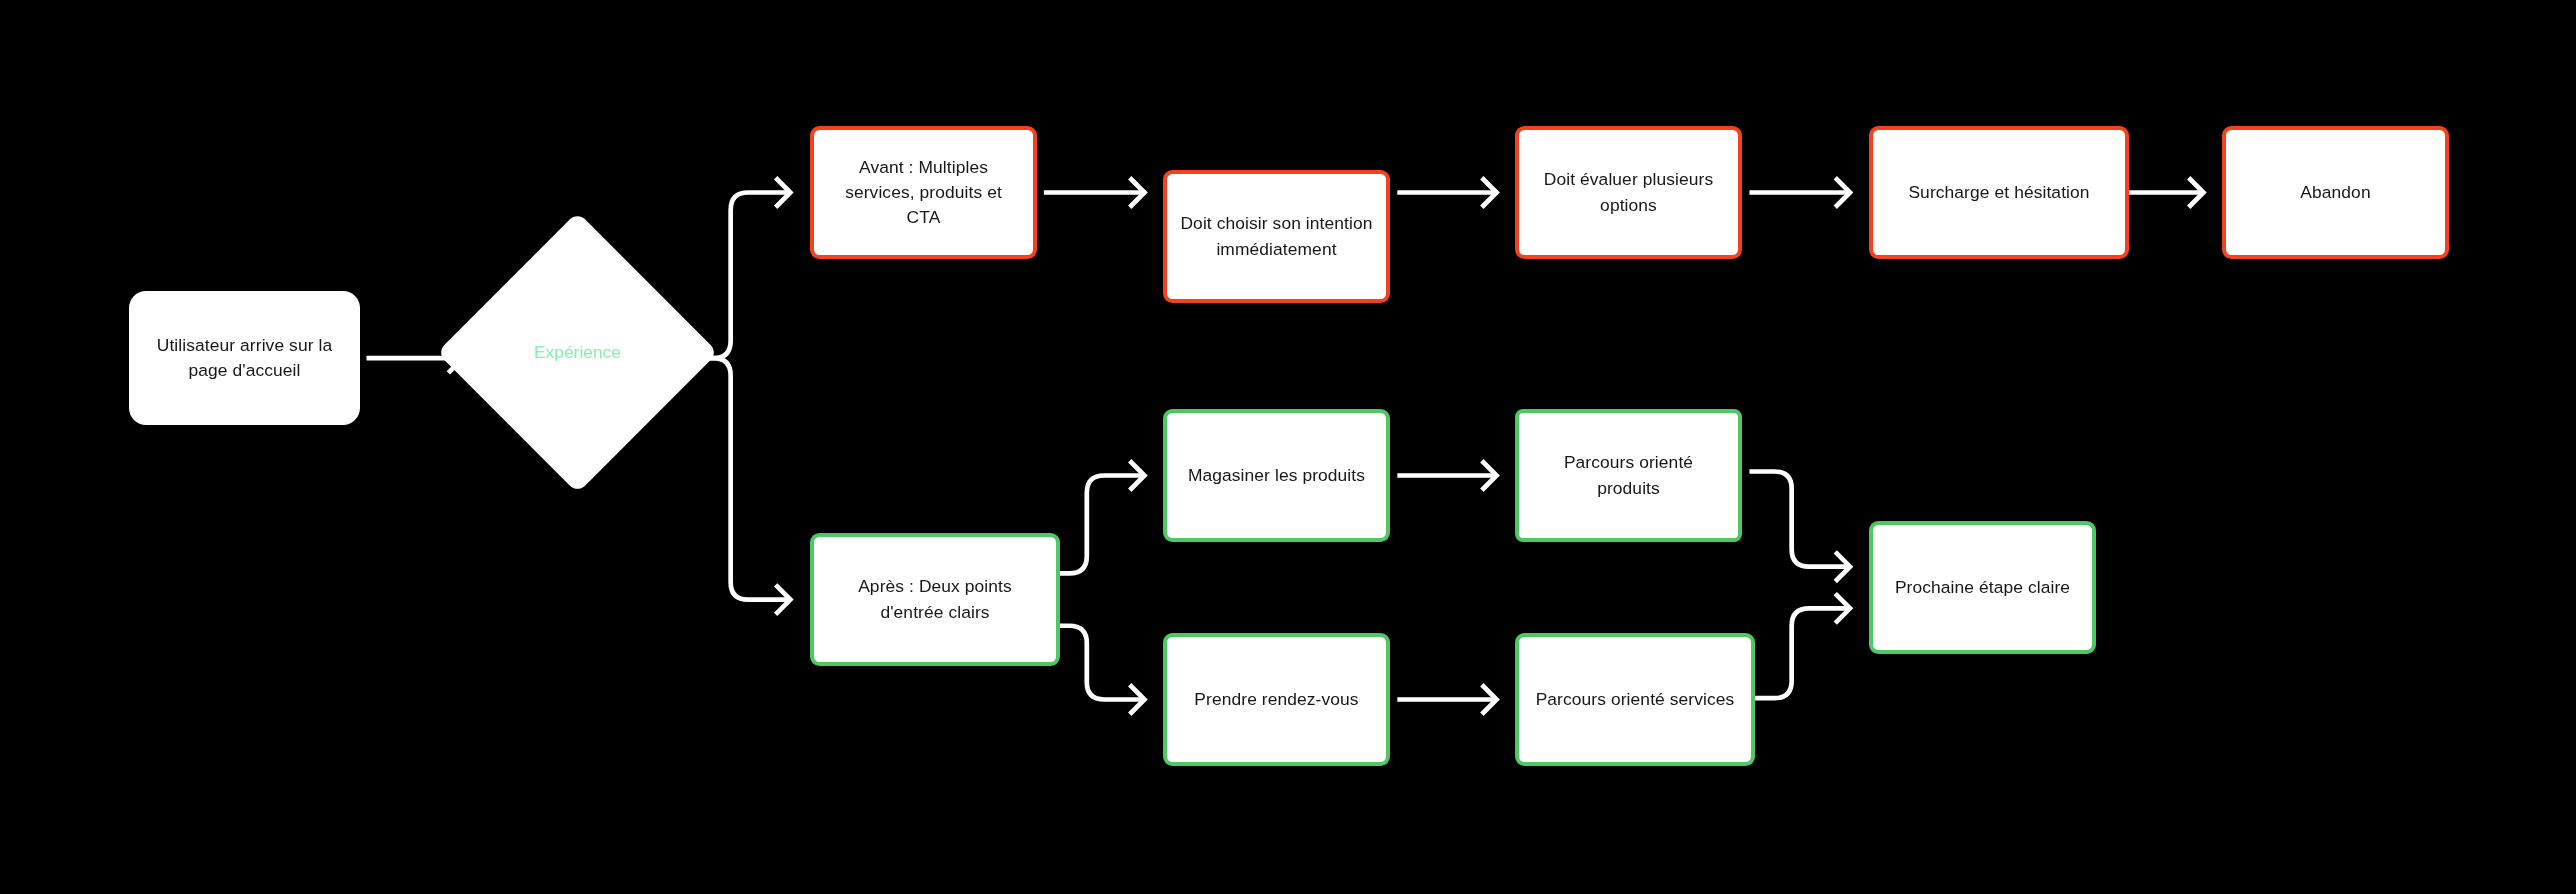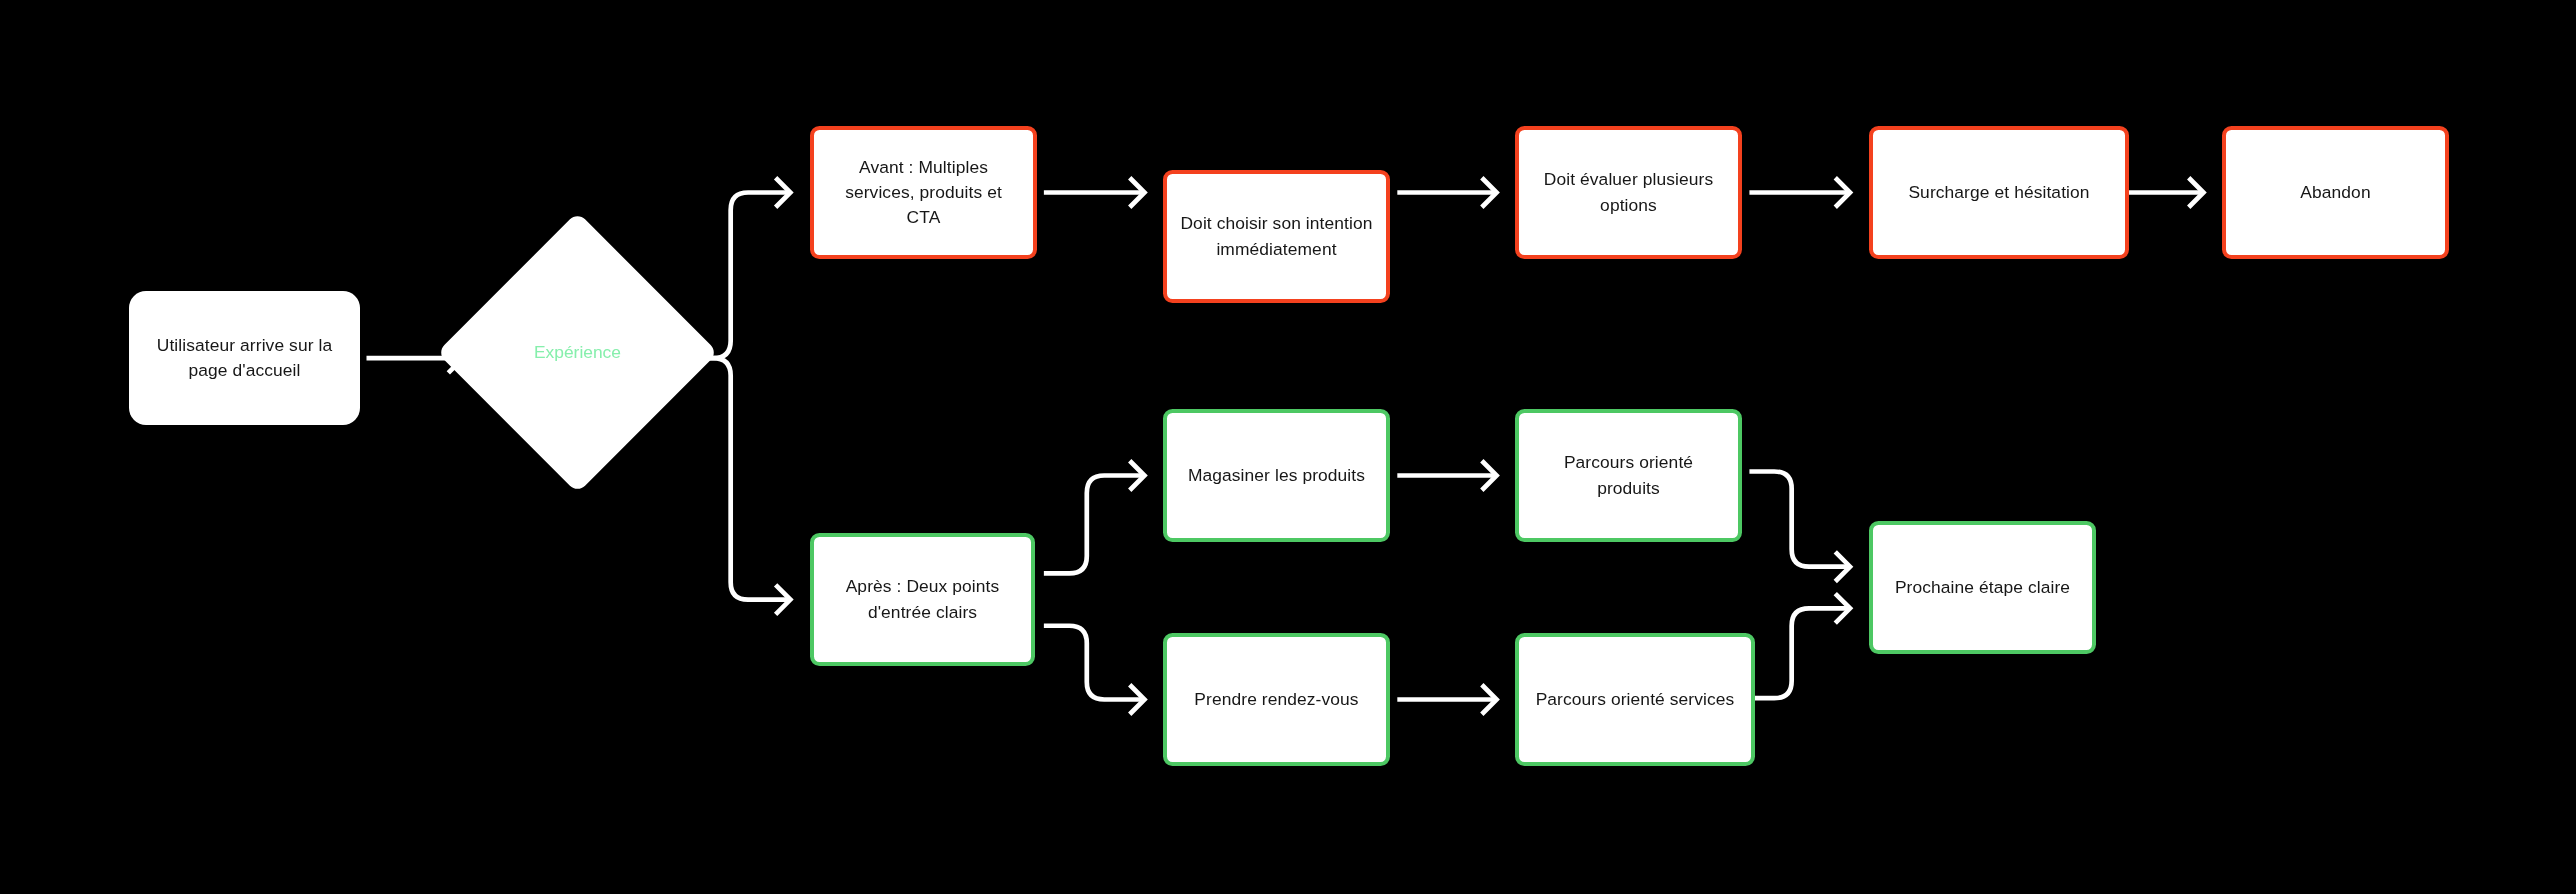--- a/index.html
+++ b/index.html
@@ -140,28 +140,28 @@
       <div class="node-box red" style="left: 1515px; top: 126px; width: 227px; height: 133px;">
         <span class="node-label">Doit évaluer plusieurs
 options</span>
       </div>
       <div class="node-box red" style="left: 1869px; top: 126px; width: 260px; height: 133px;">
         <span class="node-label">Surcharge et hésitation</span>
       </div>
       <div class="node-box red" style="left: 2222px; top: 126px; width: 227px; height: 133px;">
         <span class="node-label">Abandon</span>
       </div>
-      <div class="node-box green" style="left: 810px; top: 533px; width: 225px; height: 133px;">
+      <div class="node-box green" style="left: 810px; top: 533px; width: 250px; height: 133px;">
         <span class="node-label">Après : Deux points
 d'entrée clairs</span>
       </div>
       <div class="node-box green" style="left: 1163px; top: 409px; width: 227px; height: 133px;">
         <span class="node-label">Magasiner les produits</span>
       </div>
-      <div class="node-box green" style="left: 1515px; top: 409px; width: 227px; height: 133px;">
+      <div class="node-box green" style="left: 1515px; top: 409px; width: 227px; height: 133px; border-radius: 8px;">
         <span class="node-label">Parcours orienté produits</span>
       </div>
       <div class="node-box green" style="left: 1163px; top: 633px; width: 227px; height: 133px; justify-content: flex-end;">
         <span class="node-label">Prendre rendez-vous</span>
       </div>
       <div class="node-box green" style="left: 1515px; top: 633px; width: 240px; height: 133px;">
         <span class="node-label">Parcours orienté services</span>
       </div>
       <div class="node-box green" style="left: 1869px; top: 521px; width: 227px; height: 133px;">
         <span class="node-label">Prochaine étape claire</span>

